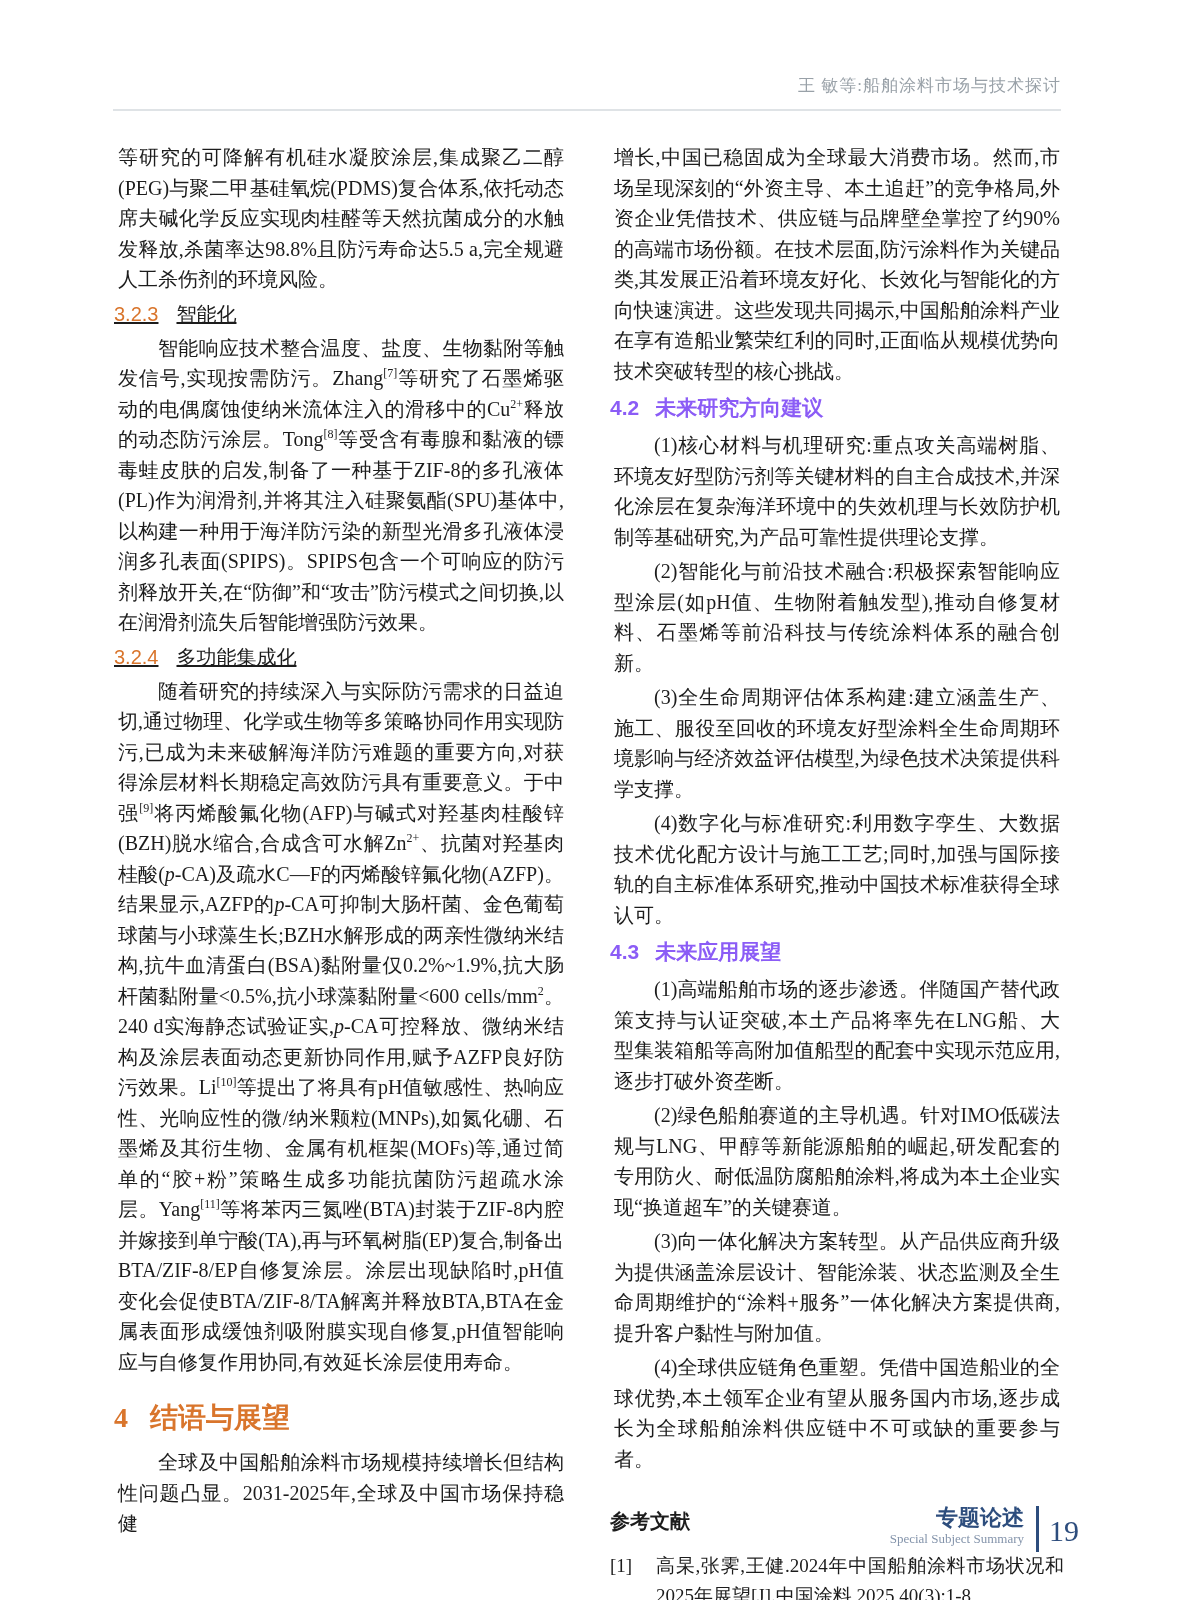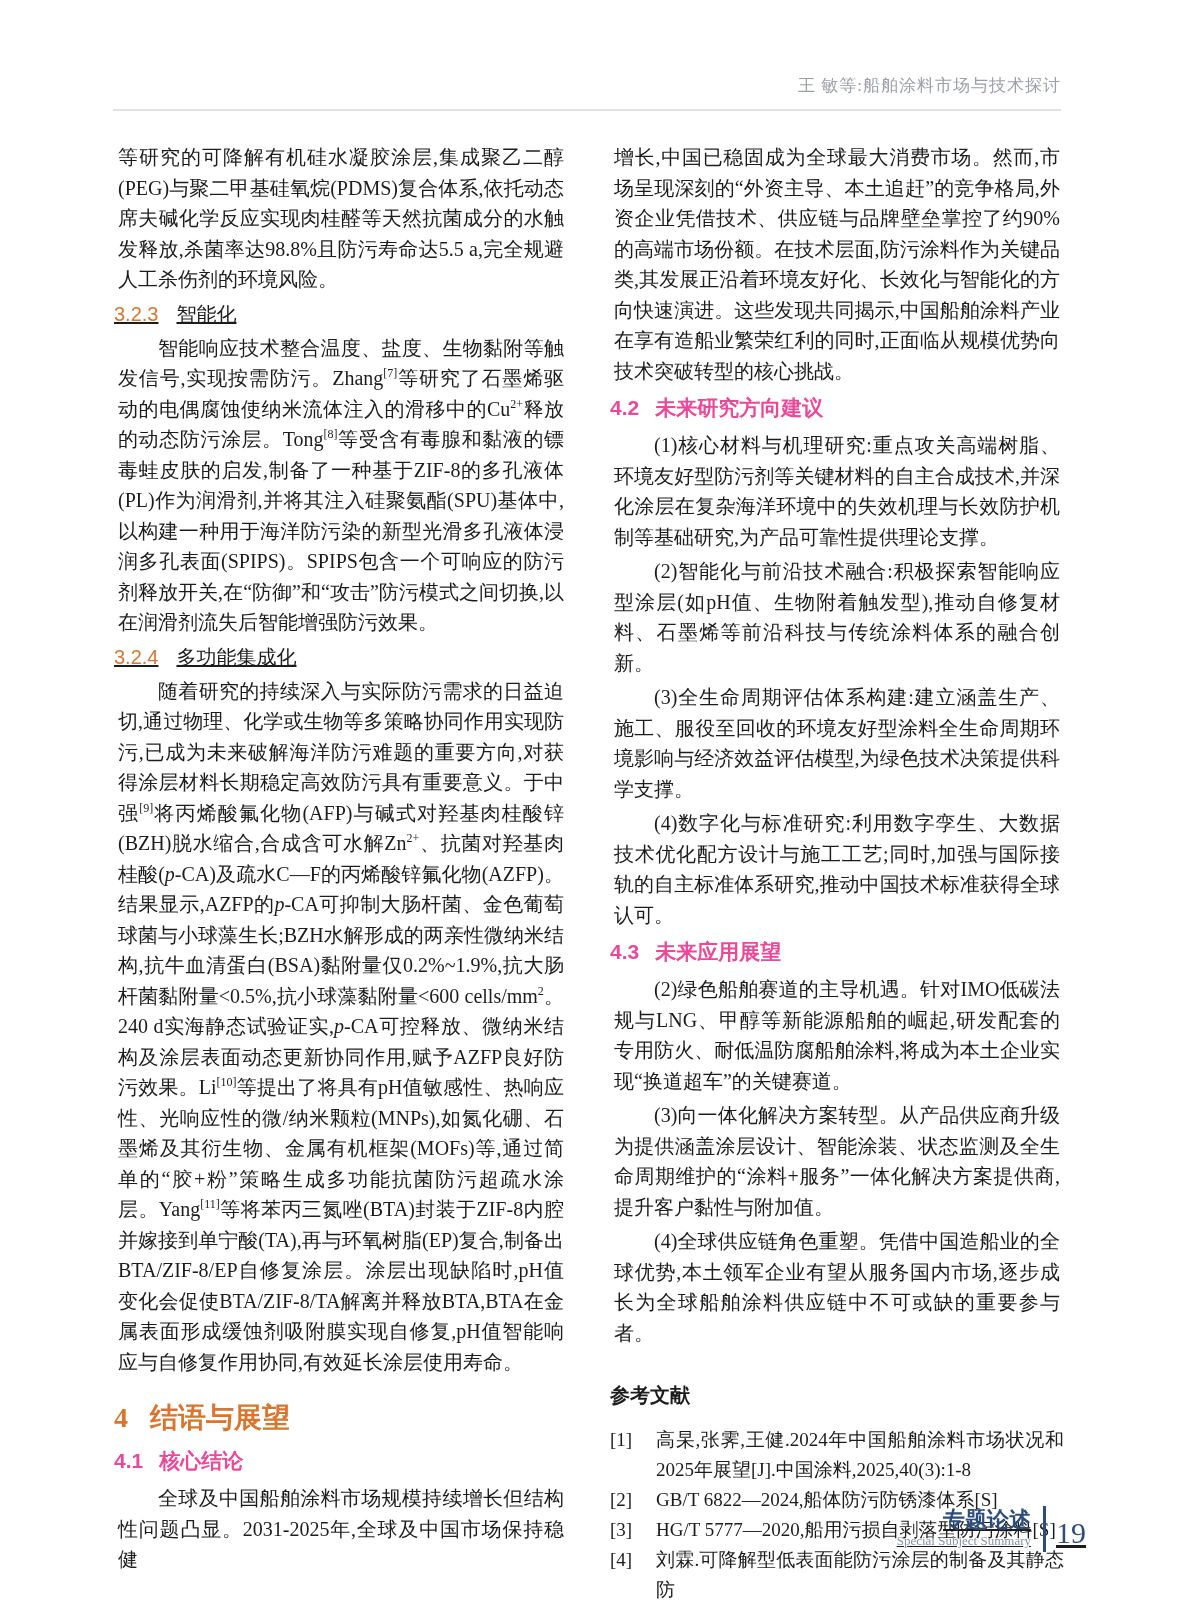--- a/index.html
+++ b/index.html
@@ -39,21 +39,21 @@
   sup{font-size:12px;line-height:0;vertical-align:super;}
   .h1{
     font-family:Liberation Serif, serif;
     font-weight:bold;color:#d9752c;
     font-size:28px;line-height:34px;
     margin:24px 0 12px 0;
   }
   .h1 .num{margin-right:22px;}
   .h2{
     font-family:"Liberation Sans","DejaVu Sans",sans-serif;
-    font-weight:bold;color:#ec4899;
+    font-weight:bold;color:#8b5cf6;
     font-size:21px;line-height:28px;
     margin:8px 0 8px 0;
   }
   .h2 .num{margin-right:16px;}
   .h3{
     font-family:"Liberation Sans","DejaVu Sans",sans-serif;
     font-size:20px;line-height:30px;
     margin:3px 0 4px 0;
     text-decoration:underline;
   }
@@ -69,22 +69,22 @@
   .ref-item{
     display:flex;
     font-size:19px;
     line-height:30px;
     margin:0;
   }
   .ref-label{flex:0 0 46px;}
   .ref-text{flex:1;text-align:justify;}
   
   .page-footer{
-    position:absolute;right:129px;bottom:48px;
-    display:flex;align-items:center;text-decoration:underline;
+    position:absolute;right:136px;bottom:48px;
+    display:flex;align-items:flex-start;
   }
   .footer-text{text-align:right;}
   .footer-cn{
     font-family:"Liberation Sans","DejaVu Sans",sans-serif;
     font-weight:bold;font-size:22px;line-height:24px;
     color:#2d4d7d;
   }
   .footer-en{
     font-family:"Liberation Serif","DejaVu Serif",serif;
     font-size:13px;line-height:18px;
@@ -111,31 +111,31 @@
   </div>
 
   <div class="content">
     <div class="col" id="col-left">
         <p class="body">等研究的可降解有机硅水凝胶涂层,集成聚乙二醇(PEG)与聚二甲基硅氧烷(PDMS)复合体系,依托动态席夫碱化学反应实现肉桂醛等天然抗菌成分的水触发释放,杀菌率达98.8%且防污寿命达5.5 a,完全规避人工杀伤剂的环境风险。</p>
         <div class="h3"><span class="num">3.2.3</span><span class="title">智能化</span></div>
         <p class="body ind">智能响应技术整合温度、盐度、生物黏附等触发信号,实现按需防污。Zhang<sup>[7]</sup>等研究了石墨烯驱动的电偶腐蚀使纳米流体注入的滑移中的Cu<sup>2+</sup>释放的动态防污涂层。Tong<sup>[8]</sup>等受含有毒腺和黏液的镖毒蛙皮肤的启发,制备了一种基于ZIF-8的多孔液体(PL)作为润滑剂,并将其注入硅聚氨酯(SPU)基体中,以构建一种用于海洋防污染的新型光滑多孔液体浸润多孔表面(SPIPS)。SPIPS包含一个可响应的防污剂释放开关,在“防御”和“攻击”防污模式之间切换,以在润滑剂流失后智能增强防污效果。</p>
         <div class="h3"><span class="num">3.2.4</span><span class="title">多功能集成化</span></div>
         <p class="body ind">随着研究的持续深入与实际防污需求的日益迫切,通过物理、化学或生物等多策略协同作用实现防污,已成为未来破解海洋防污难题的重要方向,对获得涂层材料长期稳定高效防污具有重要意义。于中强<sup>[9]</sup>将丙烯酸氟化物(AFP)与碱式对羟基肉桂酸锌(BZH)脱水缩合,合成含可水解Zn<sup>2+</sup>、抗菌对羟基肉桂酸(<i>p</i>-CA)及疏水C—F的丙烯酸锌氟化物(AZFP)。结果显示,AZFP的<i>p</i>-CA可抑制大肠杆菌、金色葡萄球菌与小球藻生长;BZH水解形成的两亲性微纳米结构,抗牛血清蛋白(BSA)黏附量仅0.2%~1.9%,抗大肠杆菌黏附量&lt;0.5%,抗小球藻黏附量&lt;600 cells/mm<sup>2</sup>。240 d实海静态试验证实,<i>p</i>-CA可控释放、微纳米结构及涂层表面动态更新协同作用,赋予AZFP良好防污效果。Li<sup>[10]</sup>等提出了将具有pH值敏感性、热响应性、光响应性的微/纳米颗粒(MNPs),如氮化硼、石墨烯及其衍生物、金属有机框架(MOFs)等,通过简单的“胶+粉”策略生成多功能抗菌防污超疏水涂层。Yang<sup>[11]</sup>等将苯丙三氮唑(BTA)封装于ZIF-8内腔并嫁接到单宁酸(TA),再与环氧树脂(EP)复合,制备出BTA/ZIF-8/EP自修复涂层。涂层出现缺陷时,pH值变化会促使BTA/ZIF-8/TA解离并释放BTA,BTA在金属表面形成缓蚀剂吸附膜实现自修复,pH值智能响应与自修复作用协同,有效延长涂层使用寿命。</p>
         <div class="h1"><span class="num">4</span><span class="title">结语与展望</span></div>
-        <div class="h2"><span class="num">4.1</span><span class="title">核心结论</span></div>
         <p class="body ind">全球及中国船舶涂料市场规模持续增长但结构性问题凸显。2031-2025年,全球及中国市场保持稳健</p>
       </div>
     <div class="col" id="col-right">
         <p class="body">增长,中国已稳固成为全球最大消费市场。然而,市场呈现深刻的“外资主导、本土追赶”的竞争格局,外资企业凭借技术、供应链与品牌壁垒掌控了约90%的高端市场份额。在技术层面,防污涂料作为关键品类,其发展正沿着环境友好化、长效化与智能化的方向快速演进。这些发现共同揭示,中国船舶涂料产业在享有造船业繁荣红利的同时,正面临从规模优势向技术突破转型的核心挑战。</p>
         <div class="h2"><span class="num">4.2</span><span class="title">未来研究方向建议</span></div>
         <p class="body ind">(1)核心材料与机理研究:重点攻关高端树脂、环境友好型防污剂等关键材料的自主合成技术,并深化涂层在复杂海洋环境中的失效机理与长效防护机制等基础研究,为产品可靠性提供理论支撑。</p>
         <p class="body ind">(2)智能化与前沿技术融合:积极探索智能响应型涂层(如pH值、生物附着触发型),推动自修复材料、石墨烯等前沿科技与传统涂料体系的融合创新。</p>
         <p class="body ind">(3)全生命周期评估体系构建:建立涵盖生产、施工、服役至回收的环境友好型涂料全生命周期环境影响与经济效益评估模型,为绿色技术决策提供科学支撑。</p>
         <p class="body ind">(4)数字化与标准研究:利用数字孪生、大数据技术优化配方设计与施工工艺;同时,加强与国际接轨的自主标准体系研究,推动中国技术标准获得全球认可。</p>
         <div class="h2"><span class="num">4.3</span><span class="title">未来应用展望</span></div>
+        <p class="body ind">(1)高端船舶市场的逐步渗透。伴随国产替代政策支持与认证突破,本土产品将率先在LNG船、大型集装箱船等高附加值船型的配套中实现示范应用,逐步打破外资垄断。</p>
         <p class="body ind">(2)绿色船舶赛道的主导机遇。针对IMO低碳法规与LNG、甲醇等新能源船舶的崛起,研发配套的专用防火、耐低温防腐船舶涂料,将成为本土企业实现“换道超车”的关键赛道。</p>
         <p class="body ind">(3)向一体化解决方案转型。从产品供应商升级为提供涵盖涂层设计、智能涂装、状态监测及全生命周期维护的“涂料+服务”一体化解决方案提供商,提升客户黏性与附加值。</p>
         <p class="body ind">(4)全球供应链角色重塑。凭借中国造船业的全球优势,本土领军企业有望从服务国内市场,逐步成长为全球船舶涂料供应链中不可或缺的重要参与者。</p>
         <div class="ref-title">参考文献</div>
         <div class="ref-item">
           <span class="ref-label">[1]</span>
           <span class="ref-text">高杲,张霁,王健.2024年中国船舶涂料市场状况和2025年展望[J].中国涂料,2025,40(3):1-8</span>
         </div>
         <div class="ref-item">
           <span class="ref-label">[2]</span>

